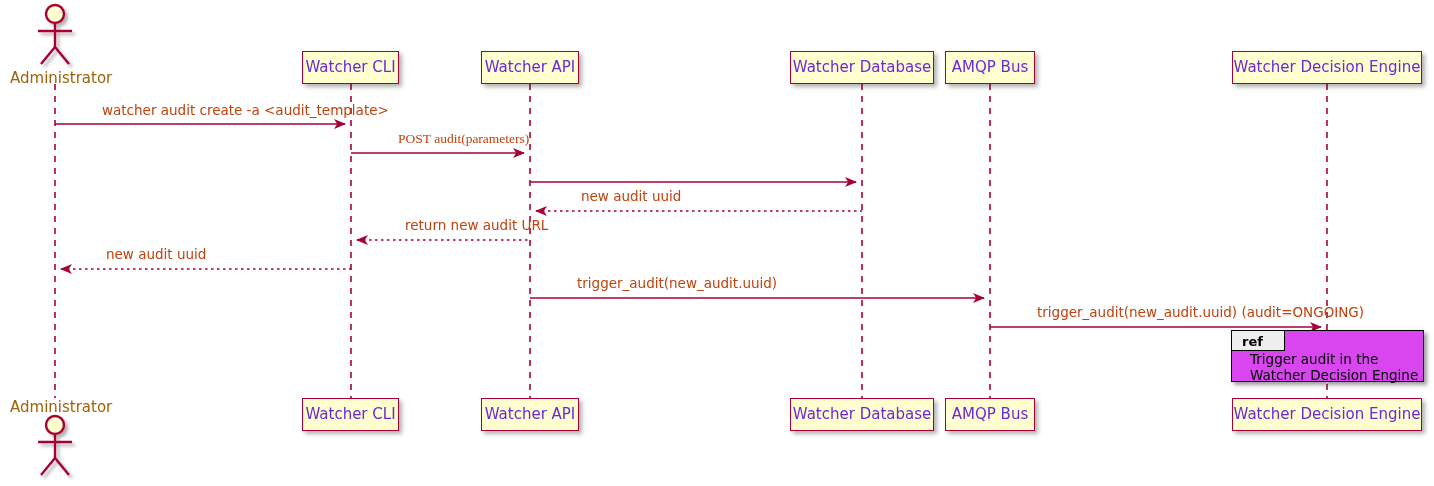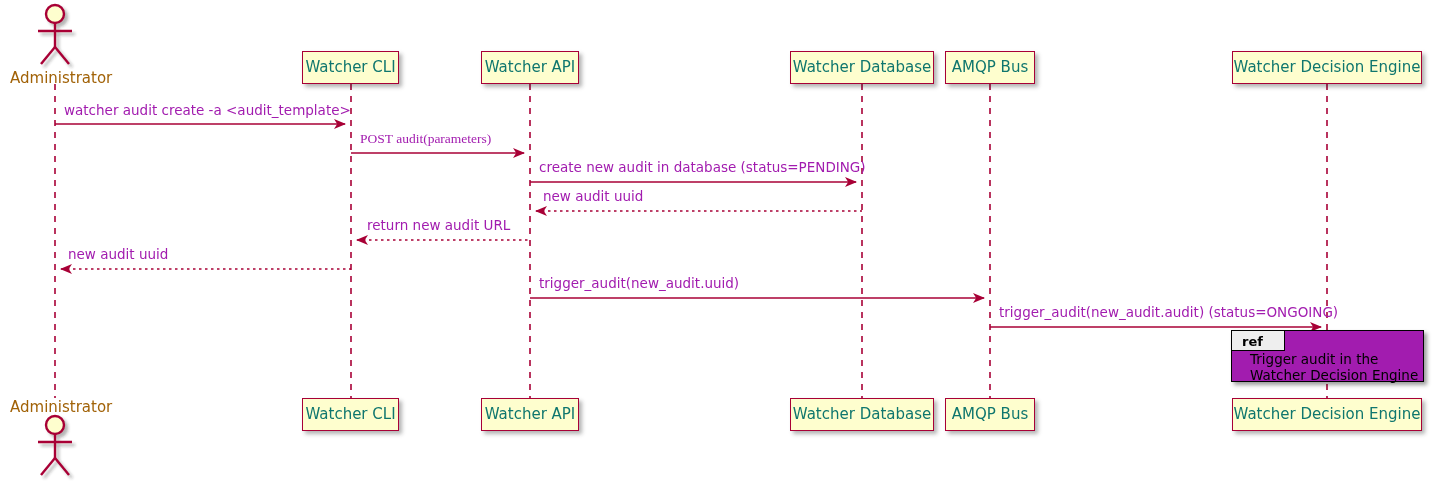--- a/index.html
+++ b/index.html
@@ -23,47 +23,48 @@
     top: 0;
     width: 1434px;
     height: 486px;
   }
   
   .participant {
     position: absolute;
     box-sizing: border-box;
     background: #FEFECE;
     border: 1.5px solid #A80036;
-    color: #0f766e;
+    color: #6d28d9;
     font-size: 15px;
     line-height: 1;
     display: flex;
     align-items: center;
     justify-content: center;
     white-space: nowrap;
     box-shadow: 3px 3px 4px rgba(40,40,40,0.35);
     text-align: center;
   }
   .actor-label {
     position: absolute;
     font-size: 15px;
     color: #a16207;
     white-space: nowrap;
   }
   .msg-label {
     position: absolute;
     font-size: 13.5px;
-    color: #a21caf;
+    color: #c2410c;
     white-space: nowrap;
     line-height: 1;
+    margin-left: 38px;
   }
   .ref-box {
     position: absolute;
     box-sizing: border-box;
-    background: #a21caf;
+    background: #d946ef;
     border: 1.6px solid #000000;
     box-shadow: 3px 3px 4px rgba(40,40,40,0.45);
     padding-left: 12px;
   }
   .ref-tab {
     position: absolute;
     left: 0;
     top: 0;
     height: 19px;
     background: #EEEEEE;
@@ -175,26 +176,25 @@
   </div>
   <div class="participant" style="left:1232px; top:398px; width:190px; height:33px;">
     <span>Watcher Decision Engine</span>
   </div>
 
   <div class="actor-label" style="left:10px; top:69px;">Administrator</div>
   <div class="actor-label" style="left:10px; top:398px;">Administrator</div>
 
   <div class="msg-label" style="left:64px; top:104px;">watcher audit create -a &lt;audit_template&gt;</div>
   <div class="msg-label" style="left:360px; top:132px;font-family:Liberation Serif, serif;">POST audit(parameters)</div>
-  <div class="msg-label" style="left:539px; top:161px;">create new audit in database (status=PENDING)</div>
   <div class="msg-label" style="left:543px; top:190px;">new audit uuid</div>
   <div class="msg-label" style="left:367px; top:219px;text-align:right;">return new audit URL</div>
   <div class="msg-label" style="left:68px; top:248px;">new audit uuid</div>
   <div class="msg-label" style="left:539px; top:277px;">trigger_audit(new_audit.uuid)</div>
-  <div class="msg-label" style="left:999px; top:306px;">trigger_audit(new_audit.audit) (status=ONGOING)</div>
+  <div class="msg-label" style="left:999px; top:306px;">trigger_audit(new_audit.uuid) (audit=ONGOING)</div>
 
   <div class="ref-box" style="left:1231px; top:330px; width:193px; height:52px;">
     <div class="ref-tab" style="width:52px; border-right:1.4px solid #000000;"></div>
     <div class="ref-tab-label" style="left:10px; top:3px;">ref</div>
     <div class="ref-text" style="left:18px; top:20px;">Trigger audit in the</div>
     <div class="ref-text" style="left:18px; top:36px;">Watcher Decision Engine</div>
   </div>
 
 </div>
 

